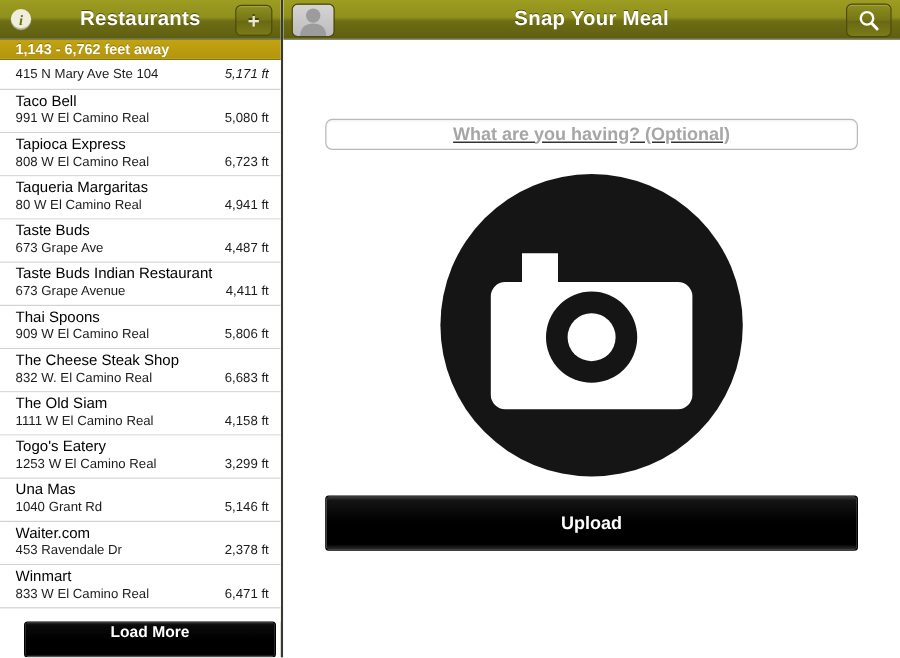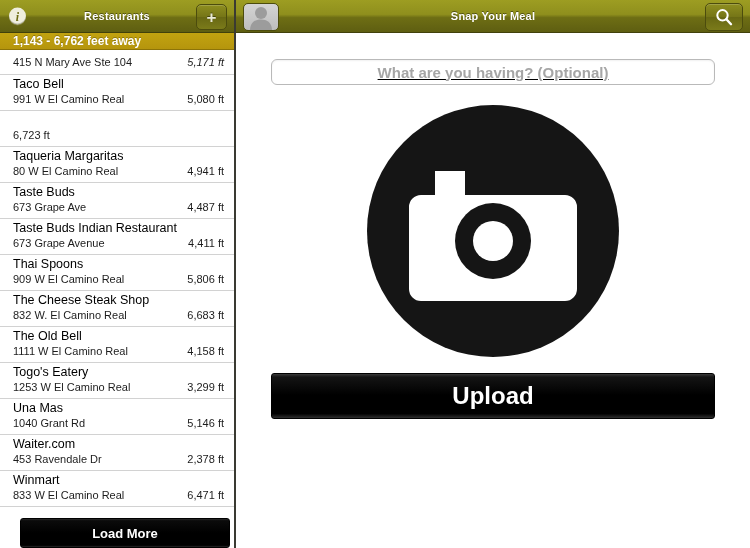--- a/index.html
+++ b/index.html
@@ -40,21 +40,21 @@
     height: 32px;
     flex: 0 0 32px;
     background: linear-gradient(to bottom, #9d9d22 0%, #8f8f1d 45%, #6e6e14 55%, #5e5e11 100%);
     border-bottom: 1px solid #41410b;
     display: flex;
     align-items: center;
     justify-content: center;
   }
   .navbar-title {
     color: #ffffff;
-    font-size: 11px;
+    font-size: 17px;
     font-weight: bold;
     letter-spacing: 0.2px;
     text-shadow: 0 -1px 0 rgba(0,0,0,0.45);
   }
 
   .info-icon {
     position: absolute;
     left: 9px;
     top: 50%;
     transform: translateY(-50%);
@@ -164,36 +164,36 @@
 
   .load-more {
     flex: 0 0 30px;
     height: 30px;
     margin: 0 4px 0 20px;
     background: linear-gradient(to bottom, #2a2a2a 0%, #0b0b0b 6%, #000000 50%, #000000 94%, #2b2b2b 100%);
     border-radius: 3px;
     border: 1px solid #000;
     box-sizing: border-box;
     display: flex;
-    align-items: center;
     justify-content: center;
     color: #ffffff;
     font-size: 13px;
     font-weight: bold;
   }
 
   
   .right-pane {
     position: relative;
     flex: 1 1 auto;
     height: 548px;
     background: #ffffff;
     display: flex;
     flex-direction: column;
     overflow: hidden;
+    gap: 40px;
   }
 
   .navbar-right {
     position: relative;
     height: 32px;
     flex: 0 0 32px;
     background: linear-gradient(to bottom, #9d9d22 0%, #8f8f1d 45%, #6e6e14 55%, #5e5e11 100%);
     border-bottom: 1px solid #41410b;
     display: flex;
     align-items: center;
@@ -283,21 +283,21 @@
     width: 444px;
     height: 46px;
     background: linear-gradient(to bottom, #3a3a3a 0%, #141414 7%, #000000 48%, #000000 90%, #2e2e2e 100%);
     border-radius: 3px;
     border: 1px solid #000;
     box-sizing: border-box;
     display: flex;
     align-items: center;
     justify-content: center;
     color: #ffffff;
-    font-size: 24px;
+    font-size: 15px;
     font-weight: bold;
   }
 </style>
 </head>
 <body>
 
 <div class="app">
 
   <div class="left-pane">
 
@@ -324,20 +324,24 @@
 
       <div class="list-row">
         <div class="row-text">
           <div class="row-title">Taco Bell</div>
           <div class="row-sub">991 W El Camino Real</div>
         </div>
         <div class="row-dist">5,080 ft</div>
       </div>
 
       <div class="list-row">
+        <div class="row-text">
+          <div class="row-title">Tapioca Express</div>
+          <div class="row-sub">808 W El Camino Real</div>
+        </div>
         <div class="row-dist">6,723 ft</div>
       </div>
 
       <div class="list-row">
         <div class="row-text">
           <div class="row-title">Taqueria Margaritas</div>
           <div class="row-sub">80 W El Camino Real</div>
         </div>
         <div class="row-dist">4,941 ft</div>
       </div>
@@ -369,21 +373,21 @@
       <div class="list-row">
         <div class="row-text">
           <div class="row-title">The Cheese Steak Shop</div>
           <div class="row-sub">832 W. El Camino Real</div>
         </div>
         <div class="row-dist">6,683 ft</div>
       </div>
 
       <div class="list-row">
         <div class="row-text">
-          <div class="row-title">The Old Bell</div>
+          <div class="row-title">The Old Siam</div>
           <div class="row-sub">1111 W El Camino Real</div>
         </div>
         <div class="row-dist">4,158 ft</div>
       </div>
 
       <div class="list-row">
         <div class="row-text">
           <div class="row-title">Togo's Eatery</div>
           <div class="row-sub">1253 W El Camino Real</div>
         </div>

